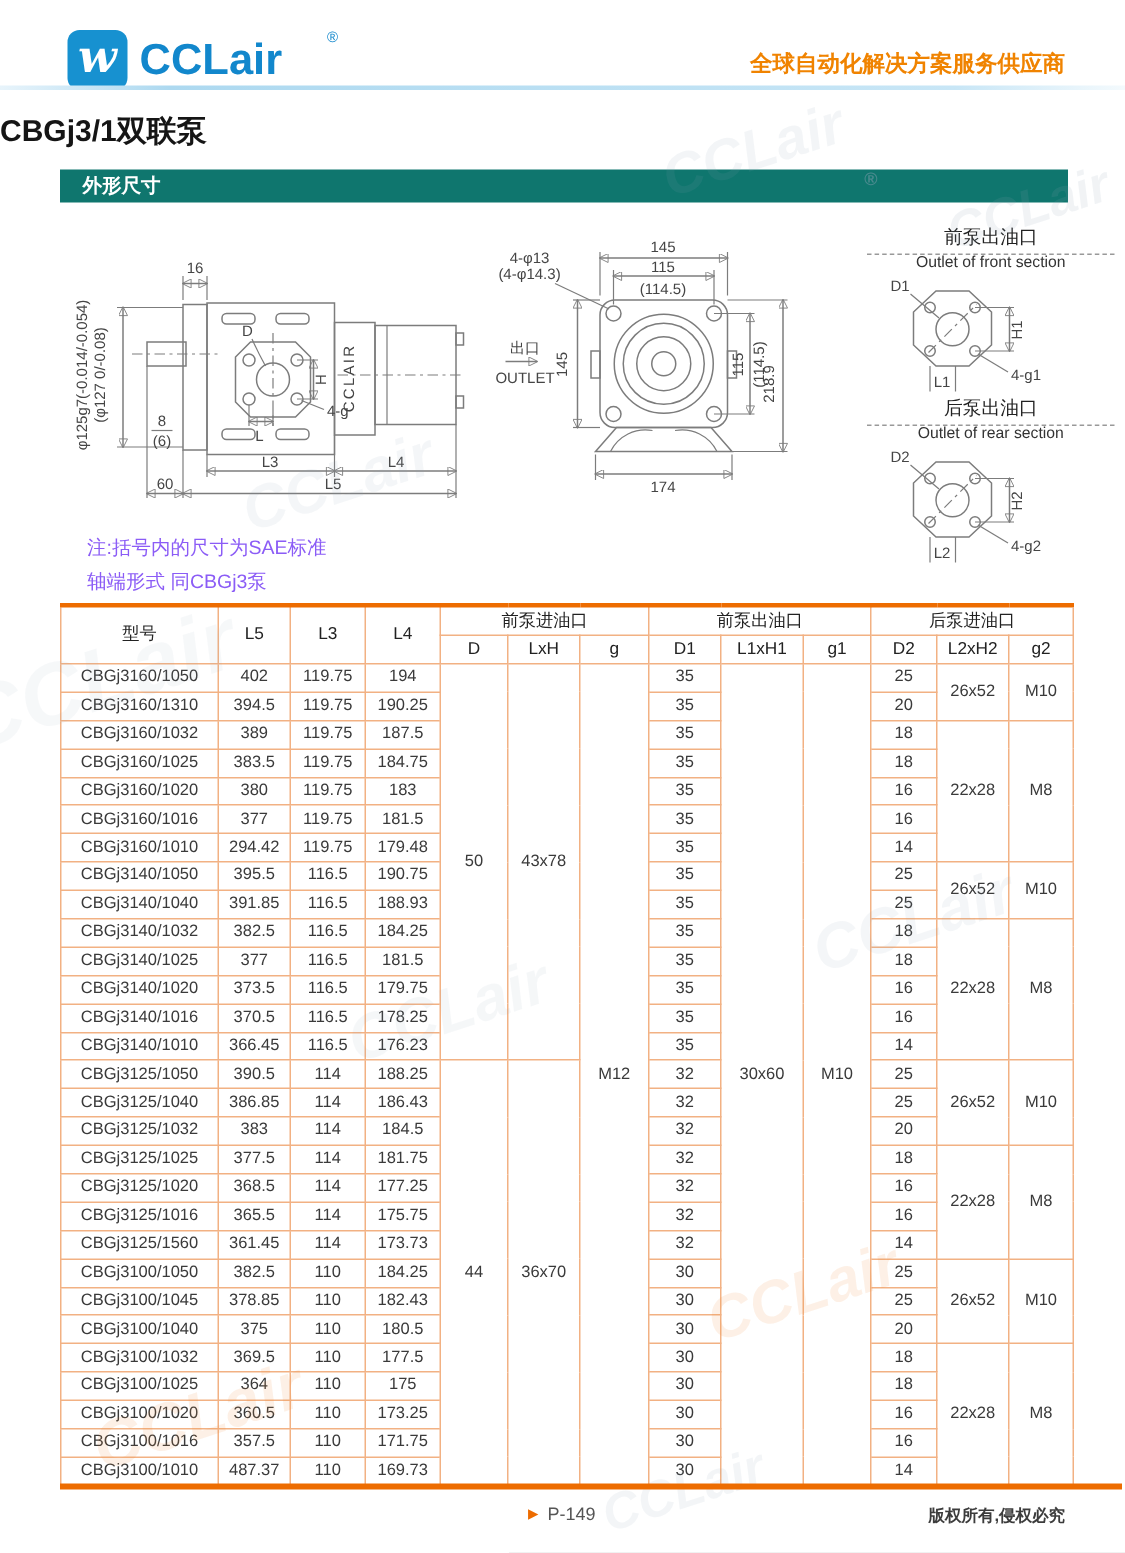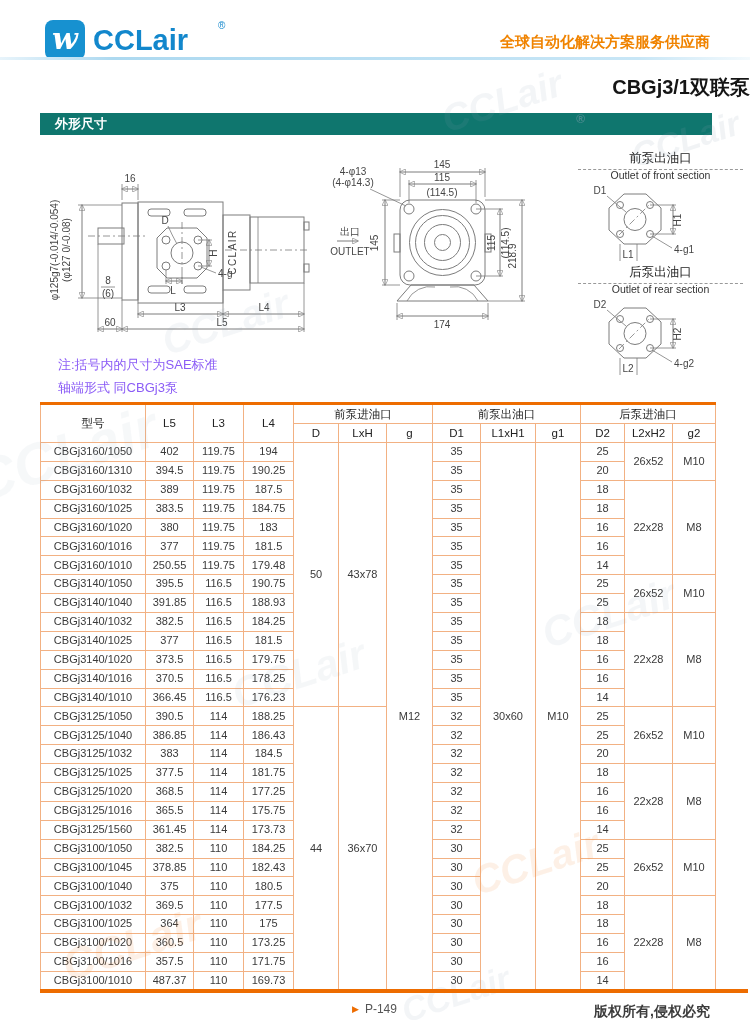--- a/index.html
+++ b/index.html
@@ -7,21 +7,21 @@
         font-family:"Liberation Sans","DejaVu Sans",sans-serif;overflow:hidden;}
   
   .logo-box{position:absolute;left:45px;top:20px;width:40px;height:40px;background:#1791d0;
             border-radius:8px;color:#fff;text-align:center;}
   .logo-glyph{font-family:"DejaVu Serif",serif;font-style:italic;font-weight:bold;font-size:30px;line-height:38px;}
   .logo-text{position:absolute;left:93px;top:24px;font-size:29px;font-weight:bold;color:#1287cc;letter-spacing:0px;}
   .logo-reg{position:absolute;left:218px;top:20px;font-size:10px;color:#1287cc;}
   .slogan{position:absolute;right:40px;top:33px;font-size:15px;font-weight:bold;color:#f08300;margin-left:28px;}
   .blue-rule{position:absolute;left:0;top:57px;width:750px;height:3px;
              background:linear-gradient(to right,#e8f4fb,#add9f0 15%,#c8e6f6 85%,#f4fafd);}
-  .doc-title{position:absolute;left:0;top:74px;width:750px;text-align:right;
+  .doc-title{position:absolute;left:0;top:74px;width:750px;text-align:left;
              font-size:20px;font-weight:bold;color:#151515;}
   .banner{position:absolute;left:40px;top:113px;width:672px;height:22px;background:#0f766e;}
   .banner-label{color:#ffffff;font-size:13px;font-weight:bold;line-height:22px;padding-left:15px;}
   
   .dw{position:absolute;}
   .dw line,.dw path,.dw rect,.dw circle,.dw polygon{stroke:#7c7c7c;fill:none;stroke-width:1;}
   .dw text{fill:#454545;font-size:10px;font-family:"Liberation Sans",sans-serif;stroke:none;}
   .dw .dash{stroke-dasharray:7 3 2 3;}
   .dw .thin{stroke-width:0.8;}
   .note{position:absolute;font-size:13px;color:#8b5cf6;}
@@ -33,21 +33,21 @@
   .tablewrap{position:absolute;left:40px;top:402px;}
   table.dt{border-collapse:collapse;table-layout:fixed;width:675px;border-top:3px solid #ed6c00;}
   table.dt th,table.dt td{border:1px solid #f2b183;font-weight:normal;text-align:center;
        padding:0;font-size:11px;color:#3a3a3a;height:17.9px;line-height:1.05;overflow:hidden;
        white-space:nowrap;vertical-align:middle;background:transparent;}
   table.dt thead th{height:18px;font-size:11.5px;color:#222;}
   .bottom-rule{width:708px;height:4px;background:#ed6c00;margin-top:-2px;position:relative;z-index:3;}
   
   .page-num{position:absolute;left:352px;top:1002px;font-size:12px;color:#555;}
   .page-num .tri{color:#ed6c00;font-size:9px;vertical-align:1px;margin-right:6px;}
-  .copyright{position:absolute;right:40px;top:1003px;font-size:14px;font-weight:bold;color:#3c3c3c;}
+  .copyright{position:absolute;right:40px;top:1003px;font-size:11px;font-weight:bold;color:#3c3c3c;}
   
   .wm{position:absolute;font-weight:bold;font-style:italic;color:#8fa3b5;pointer-events:none;
       transform:rotate(-18deg);white-space:nowrap;}
   .wm.or{color:#ef8b3a;}
 </style>
 </head>
 <body>
 
 <div class="page">
 
@@ -349,21 +349,21 @@
           <tr>
             <td>CBGj3160/1016</td>
             <td>377</td>
             <td>119.75</td>
             <td>181.5</td>
             <td>35</td>
             <td>16</td>
           </tr>
           <tr>
             <td>CBGj3160/1010</td>
-            <td>250.55</td>
+            <td>294.42</td>
             <td>119.75</td>
             <td>179.48</td>
             <td>35</td>
             <td>14</td>
           </tr>
           <tr>
             <td>CBGj3140/1050</td>
             <td>395.5</td>
             <td>116.5</td>
             <td>190.75</td>

